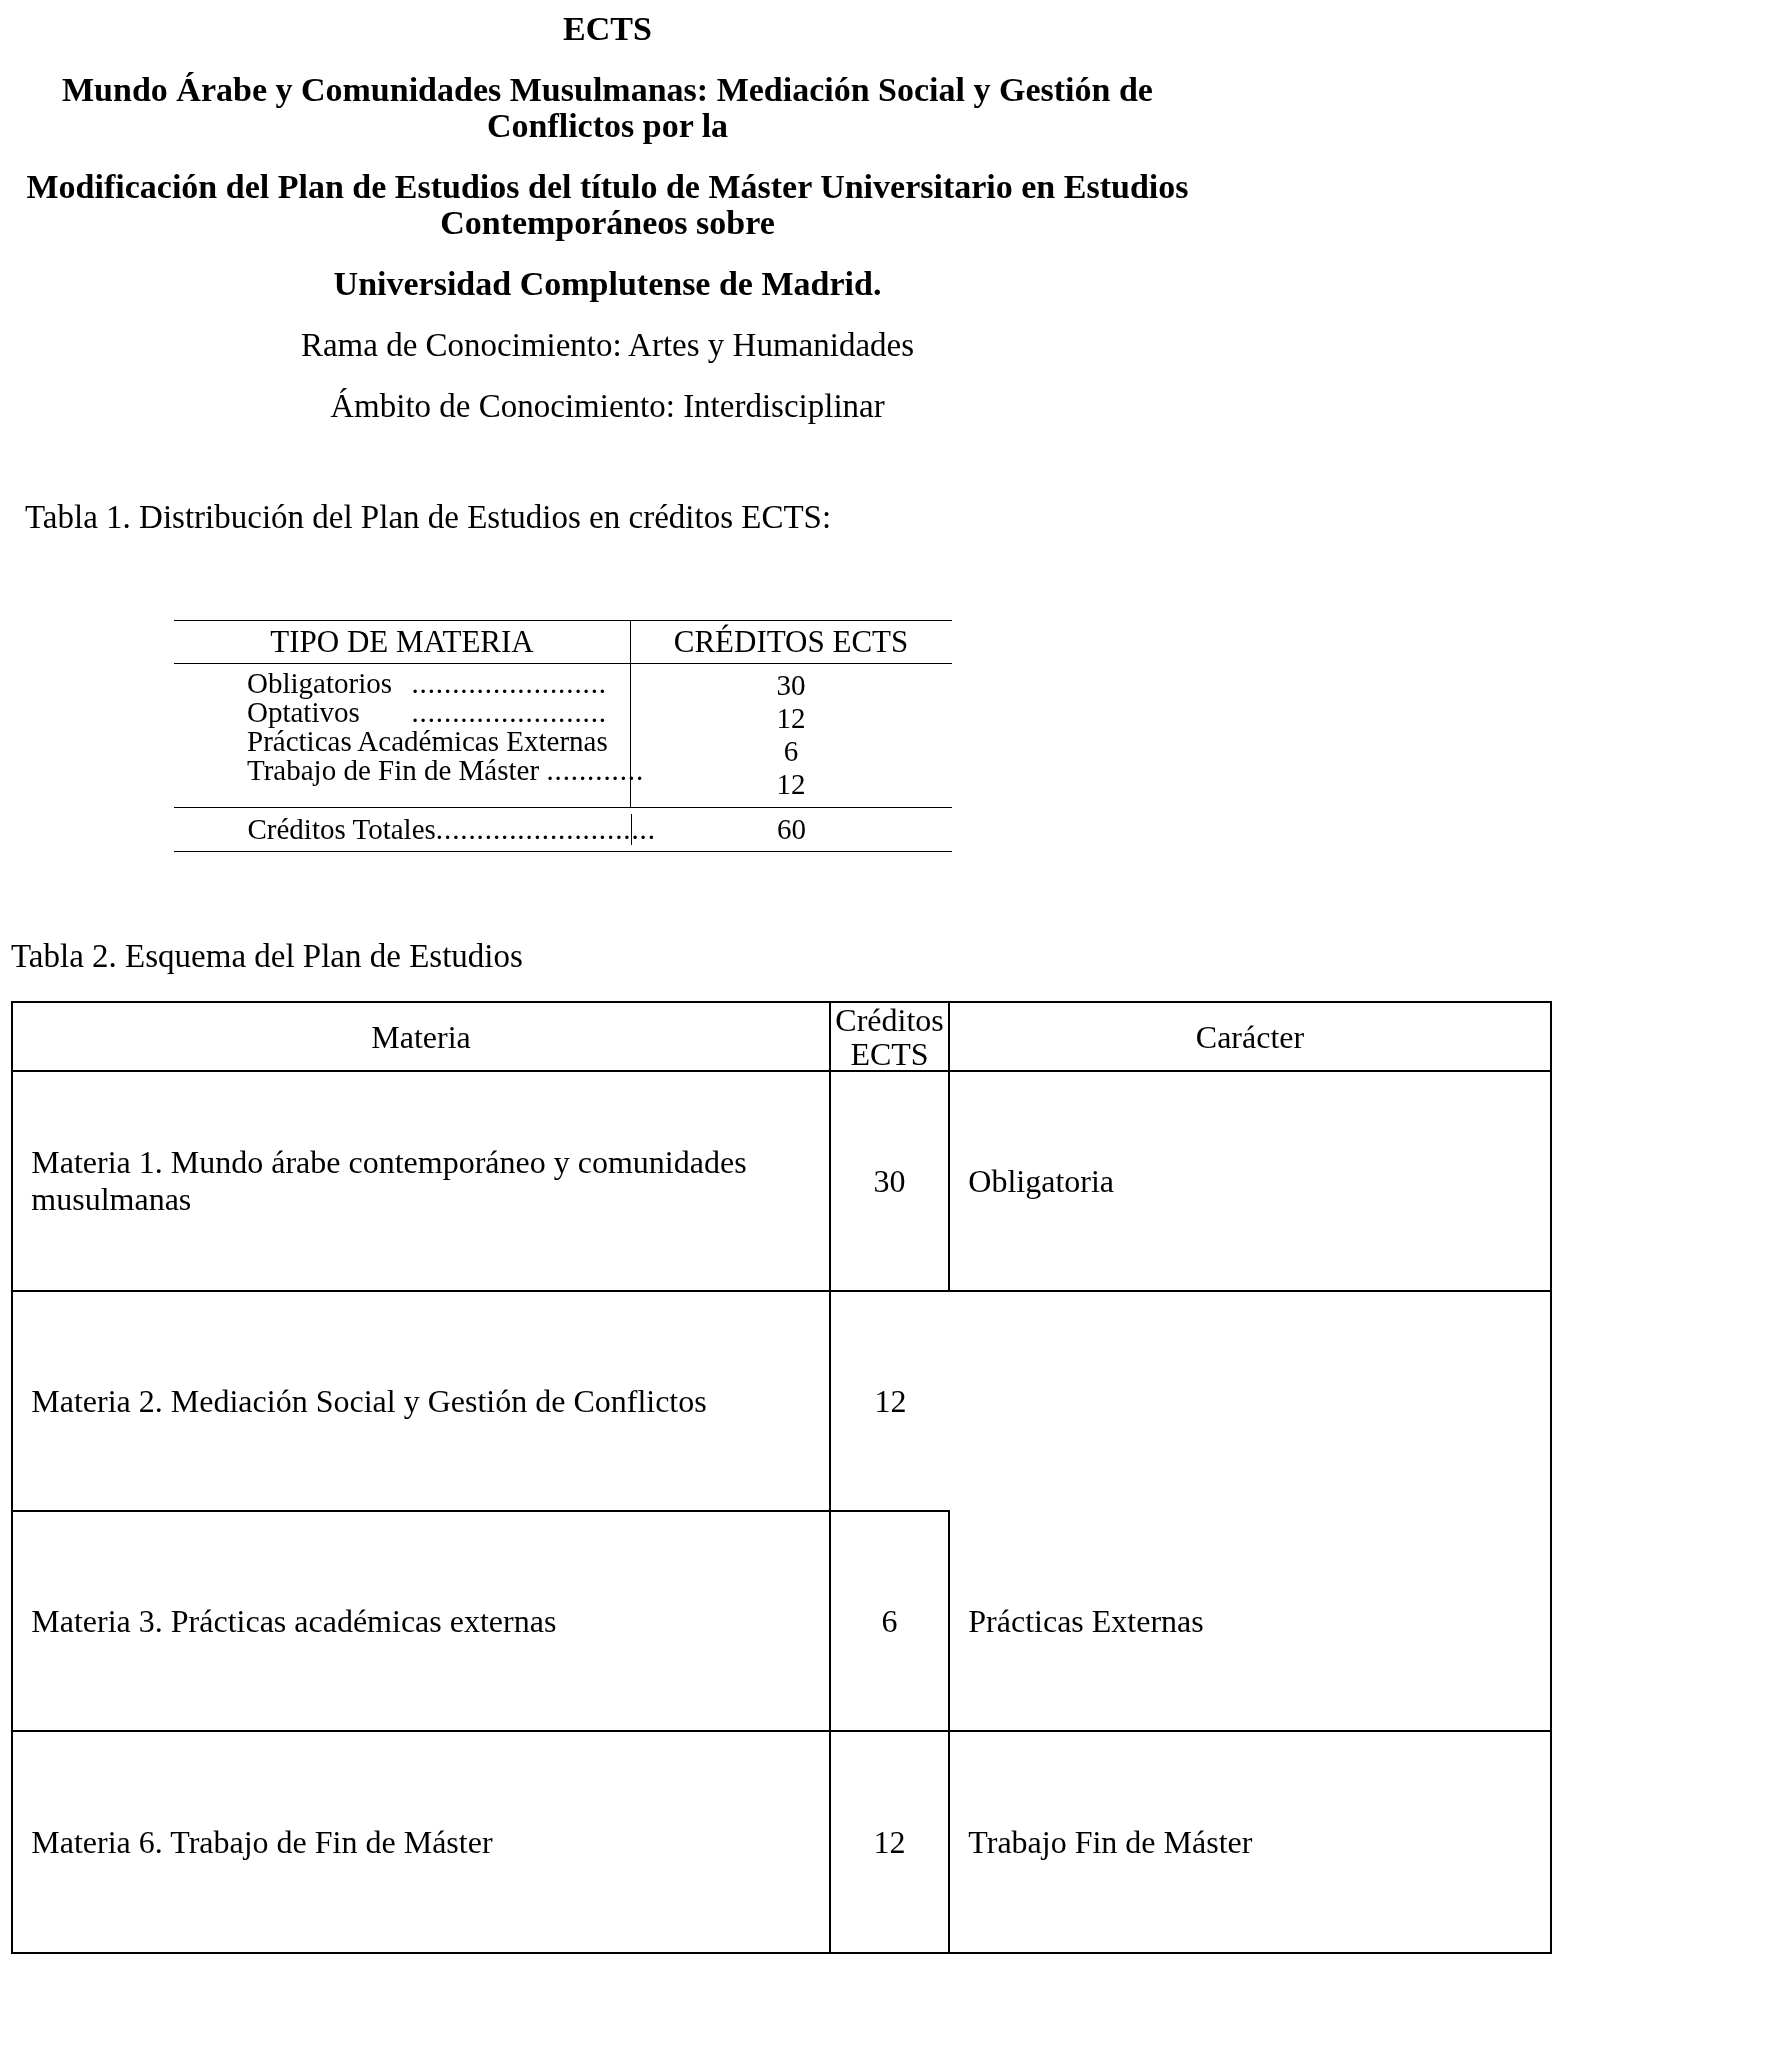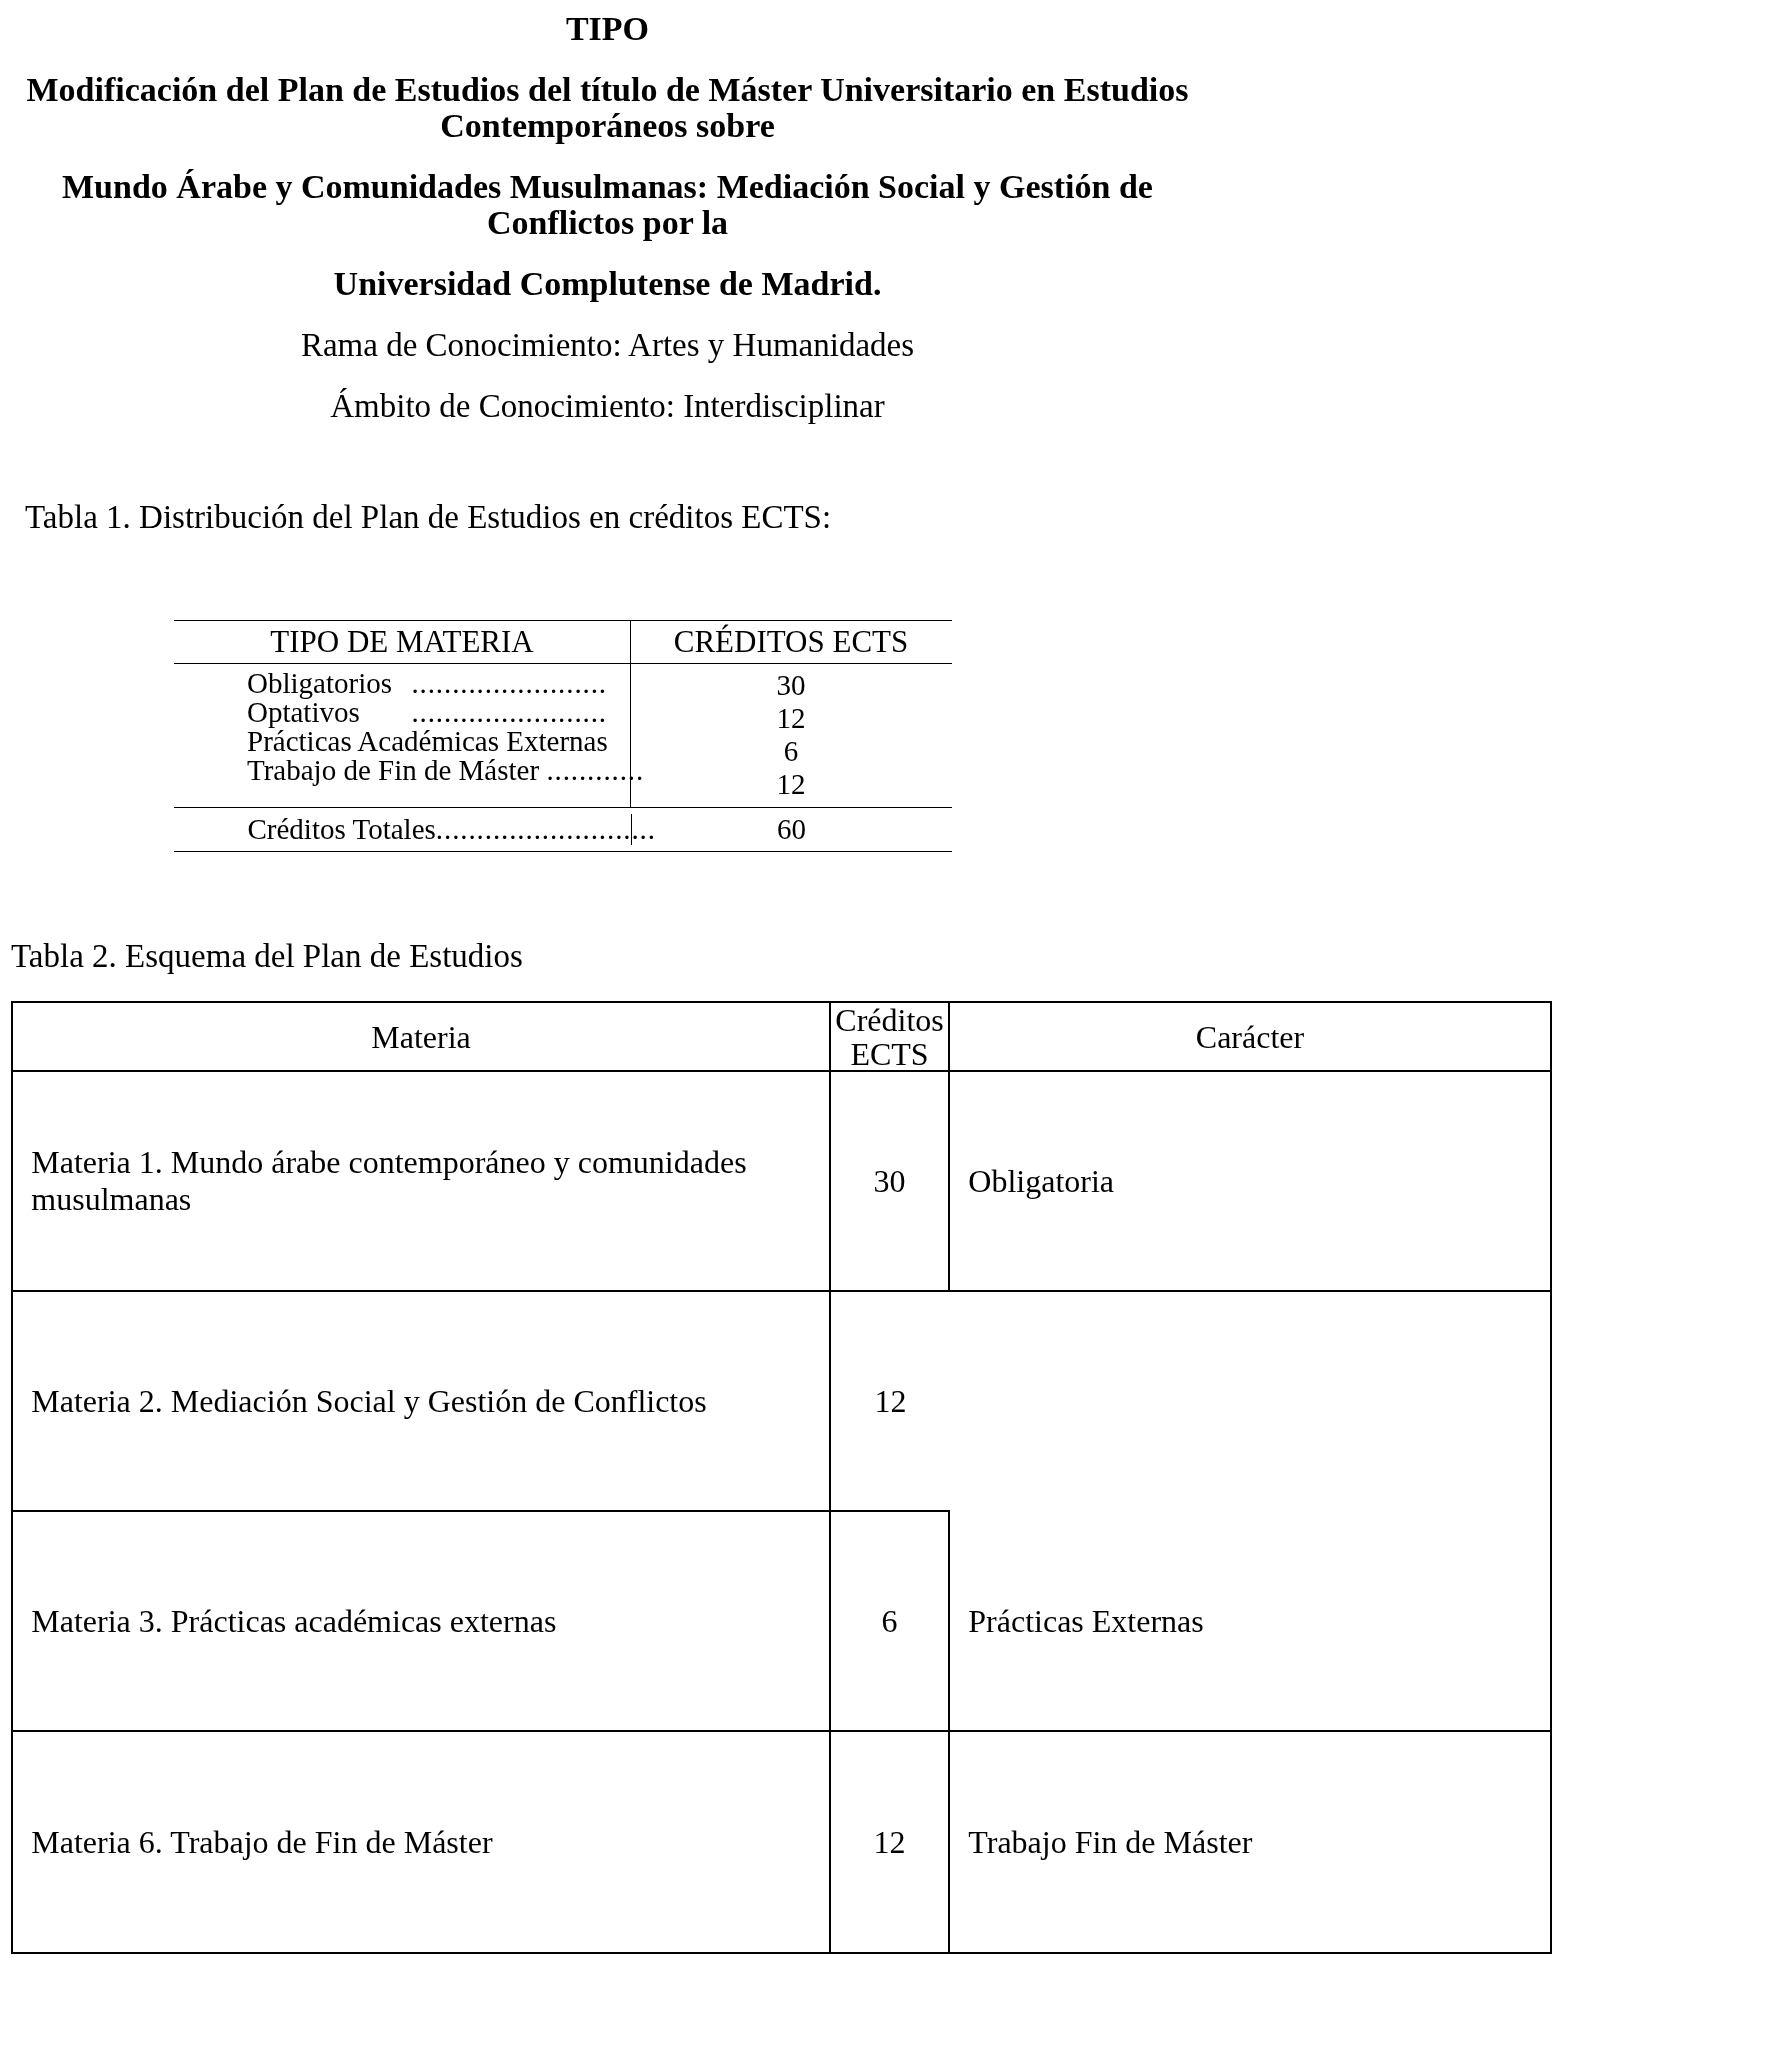--- a/index.html
+++ b/index.html
@@ -131,23 +131,23 @@
   .cell-materia { padding-left: 18.3px; padding-right: 14.6px; }
   .cell-creditos { justify-content: center; text-align: center; }
   .cell-caracter { padding-left: 18.3px; padding-right: 2px; }
 </style>
 </head>
 <body>
 
 <div class="page">
 
   <div class="title-block">
-    <p class="t-bold">TIPO</p>
+    <p class="t-bold">ECTS</p>
+    <p class="t-bold">Mundo Árabe y Comunidades Musulmanas: Mediación Social y Gestión de Conflictos por la</p>
     <p class="t-bold">Modificación del Plan de Estudios del título de Máster Universitario en Estudios Contemporáneos sobre</p>
-    <p class="t-bold">Mundo Árabe y Comunidades Musulmanas: Mediación Social y Gestión de Conflictos por la</p>
     <p class="t-bold">Universidad Complutense de Madrid.</p>
     <p class="t-normal">Rama de Conocimiento: Artes y Humanidades</p>
     <p class="t-normal">Ámbito de Conocimiento: Interdisciplinar</p>
   </div>
 
   <div class="caption caption-t1">Tabla 1. Distribución del Plan de Estudios en créditos ECTS:</div>
 
   <div class="t1">
     <div class="t1-row t1-header">
       <div class="t1-c1">TIPO DE MATERIA</div>

